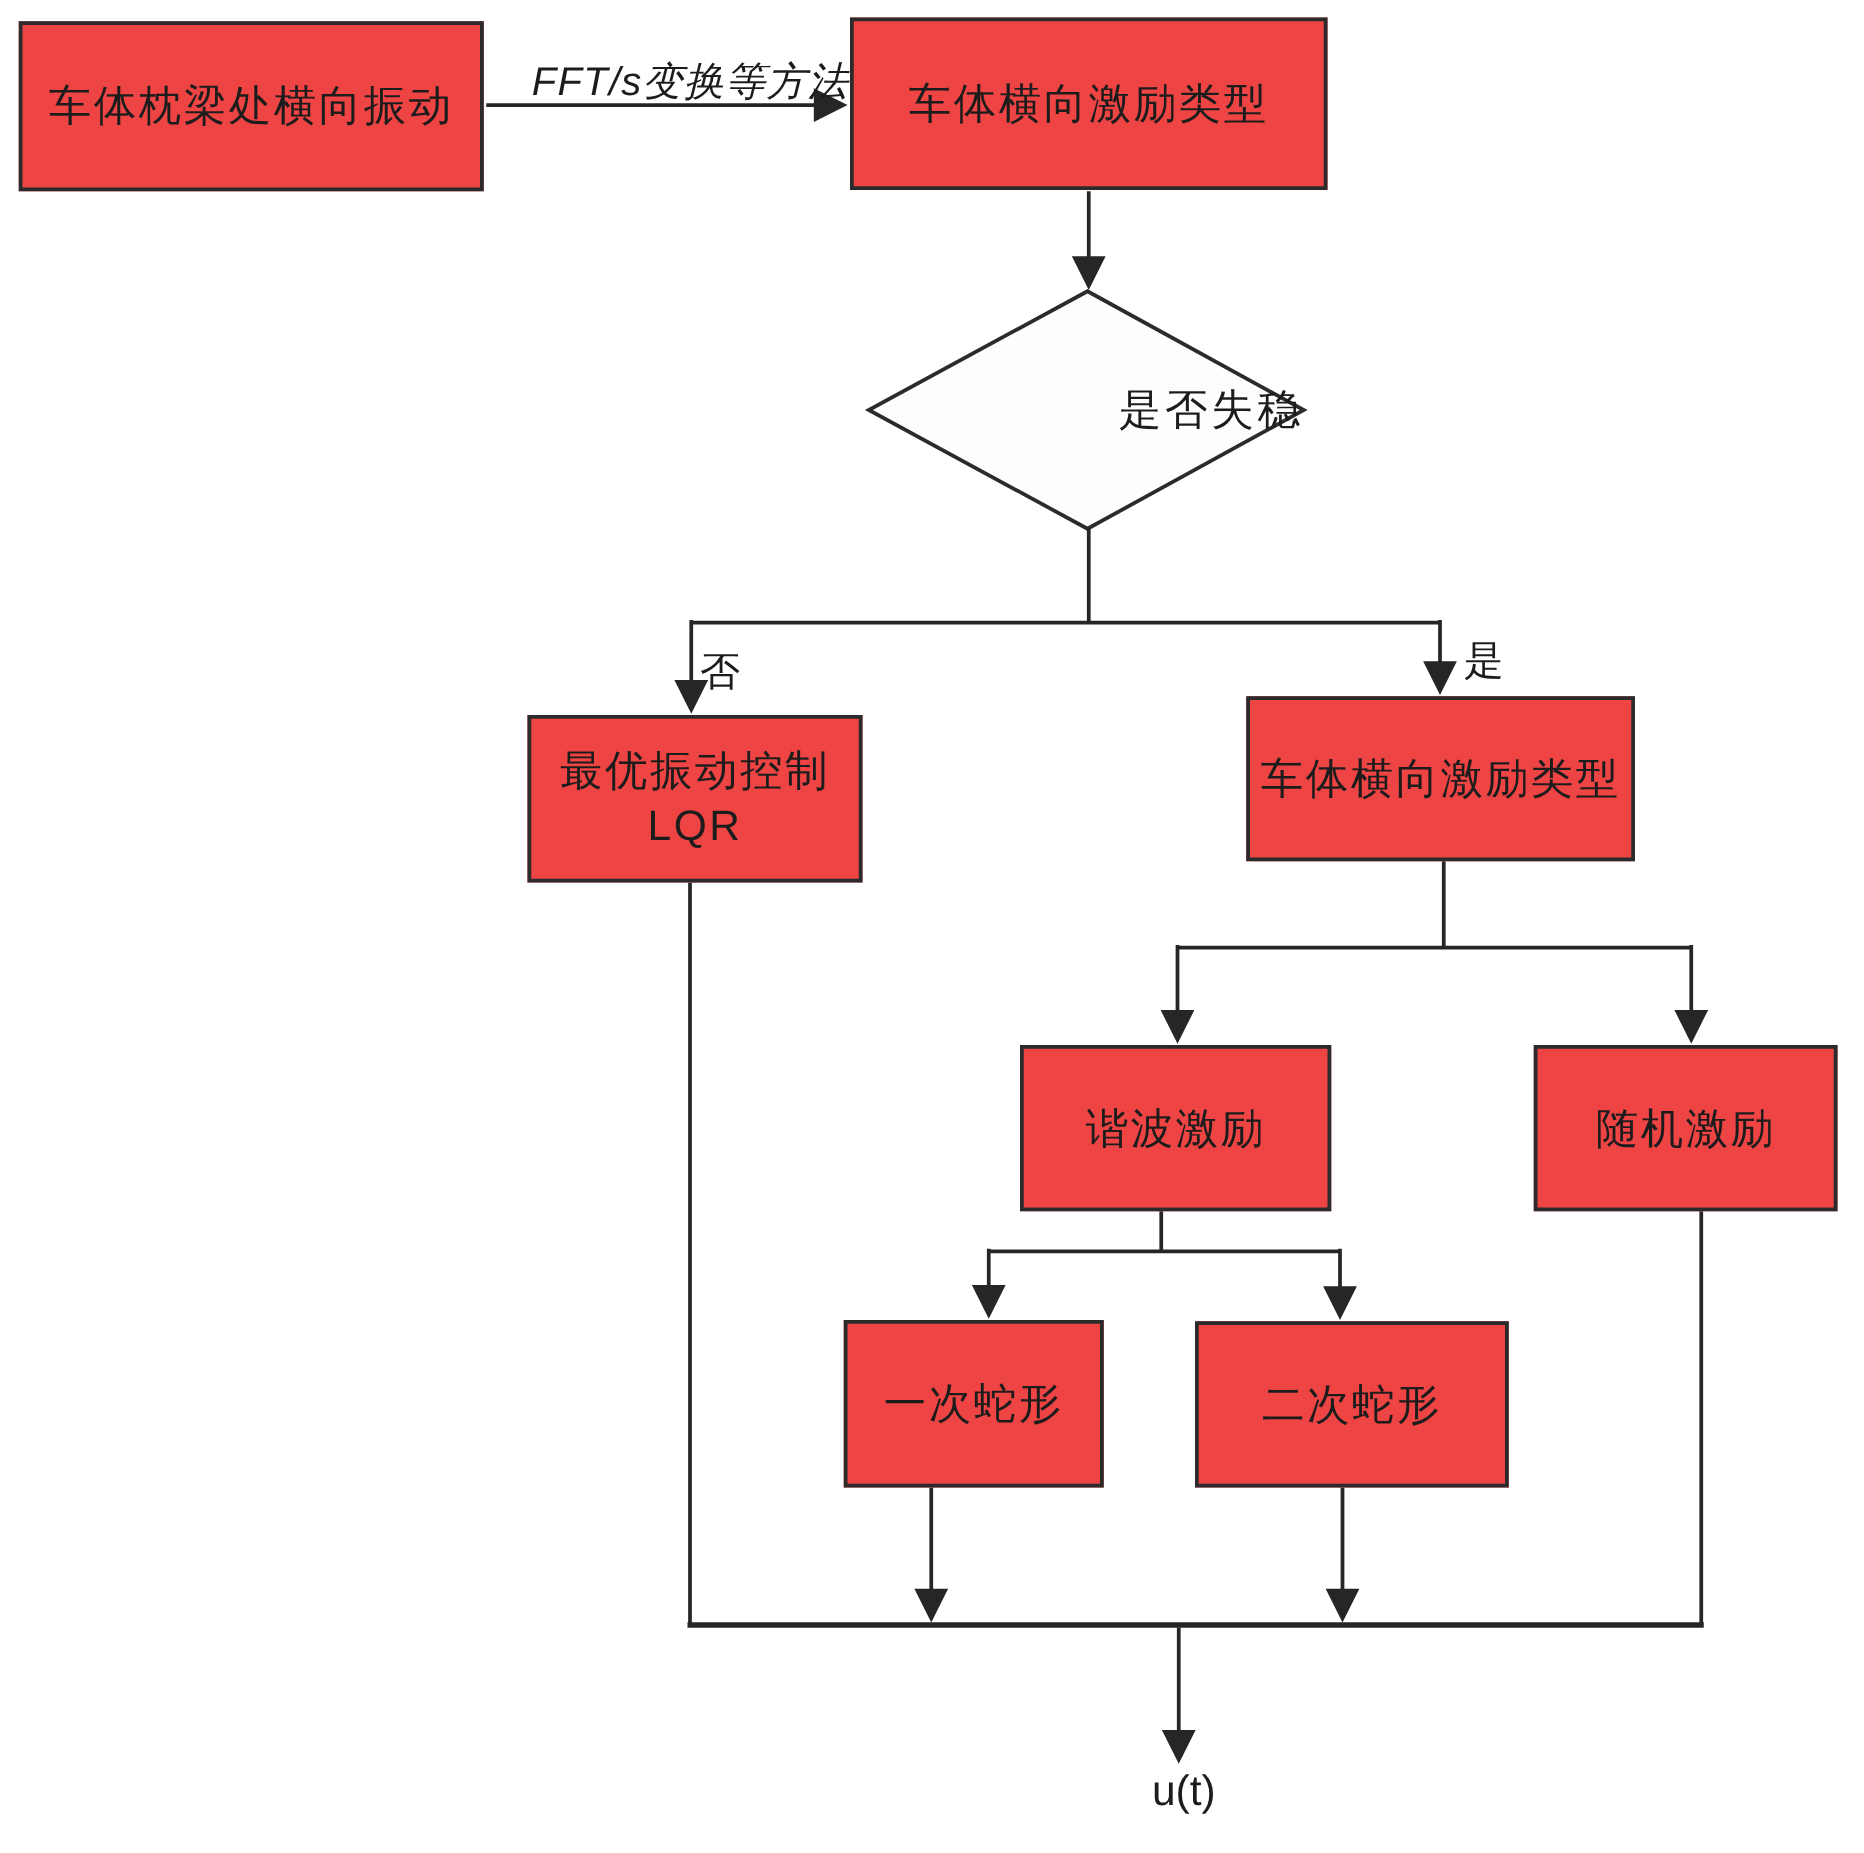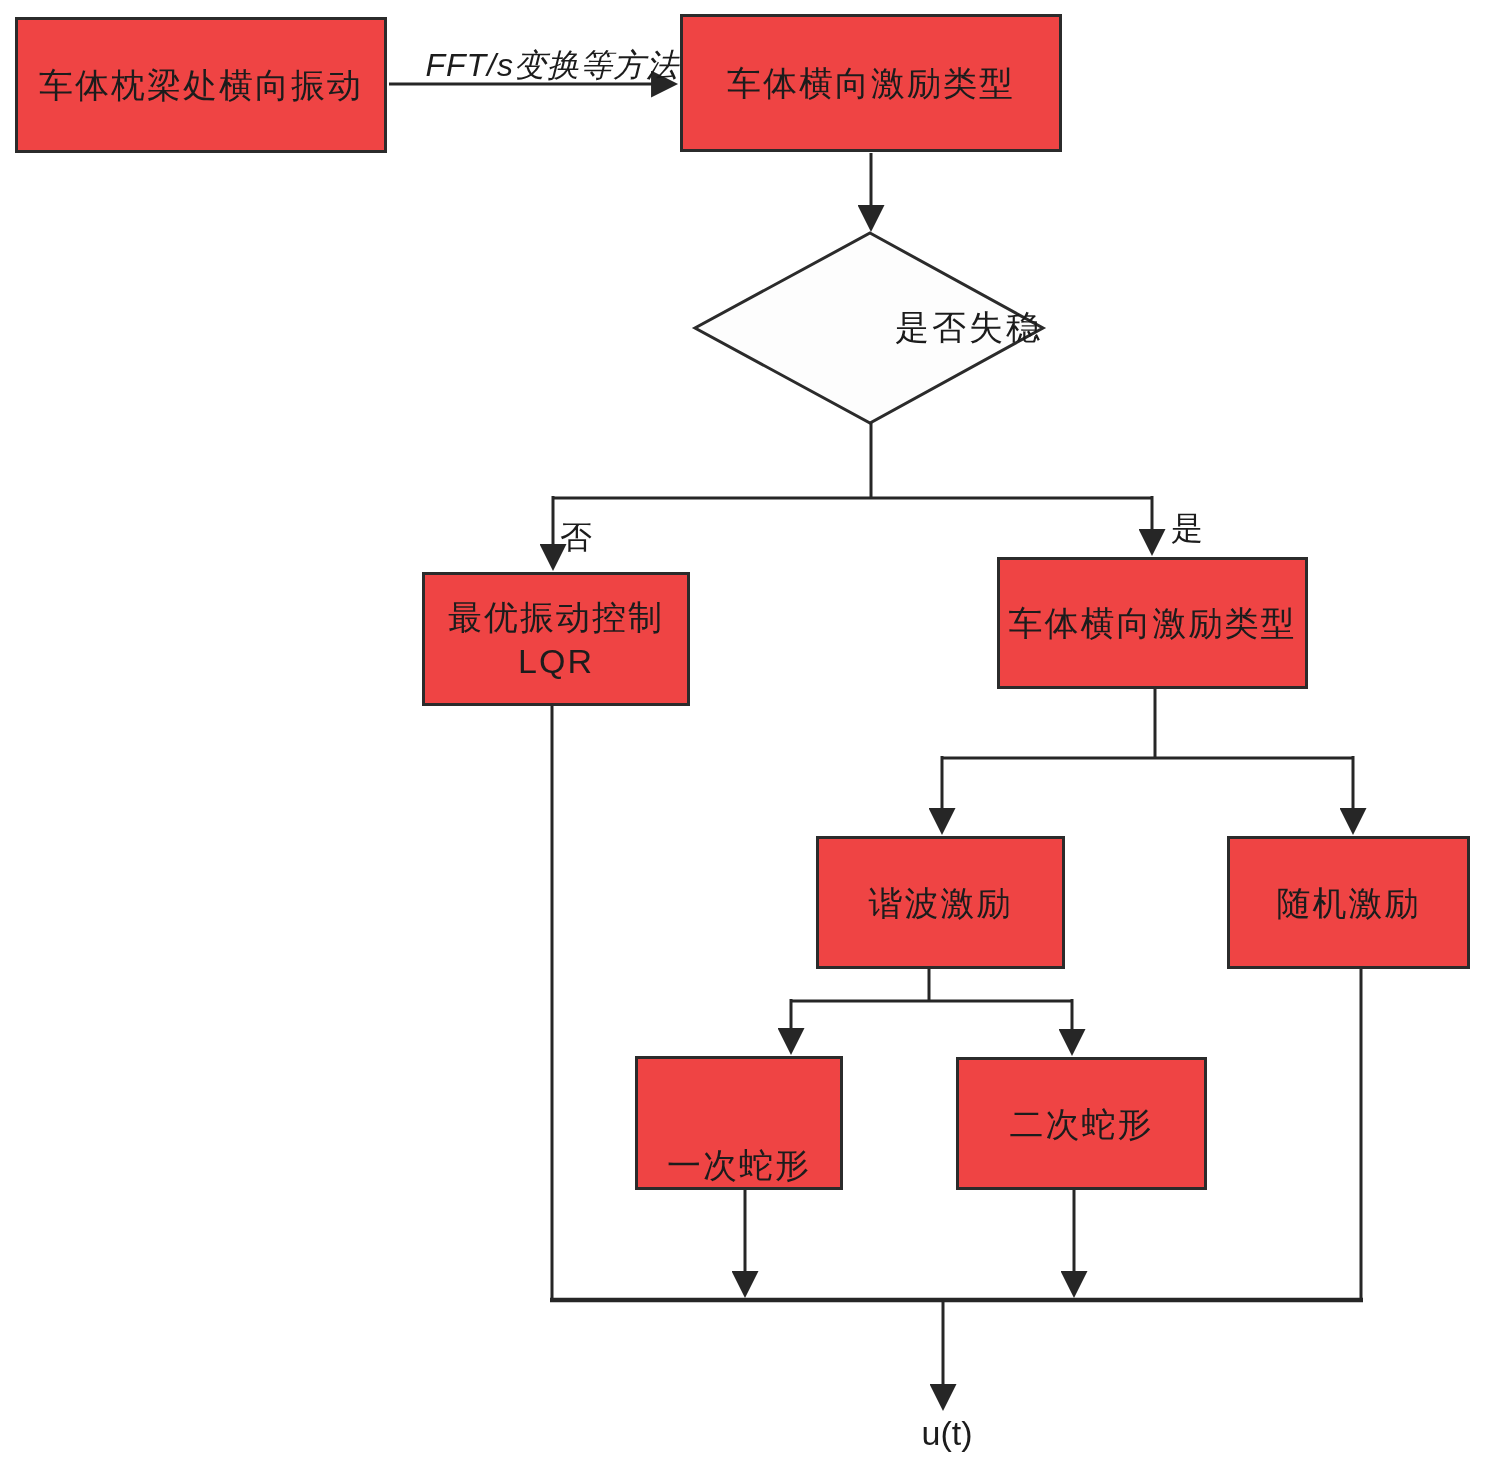--- a/index.html
+++ b/index.html
@@ -143,21 +143,21 @@
   </div>
 
   <div class="node" style="left:1227px; top:836px; width:243px; height:133px;">
     <span>随机激励</span>
   </div>
 
   <div class="node" style="left:816px; top:836px; width:249px; height:133px;">
     <span>谐波激励</span>
   </div>
 
-  <div class="node" style="left:635px; top:1056px; width:208px; height:134px;justify-content:flex-end;">
+  <div class="node" style="left:675px; top:1056px; width:208px; height:134px;">
     <span>一次蛇形</span>
   </div>
 
   <div class="node" style="left:956px; top:1057px; width:251px; height:133px;">
     <span>二次蛇形</span>
   </div>
 
   <div class="edge-label transform">FFT/s变换等方法</div>
 
   <div class="edge-label no-label">否</div>

